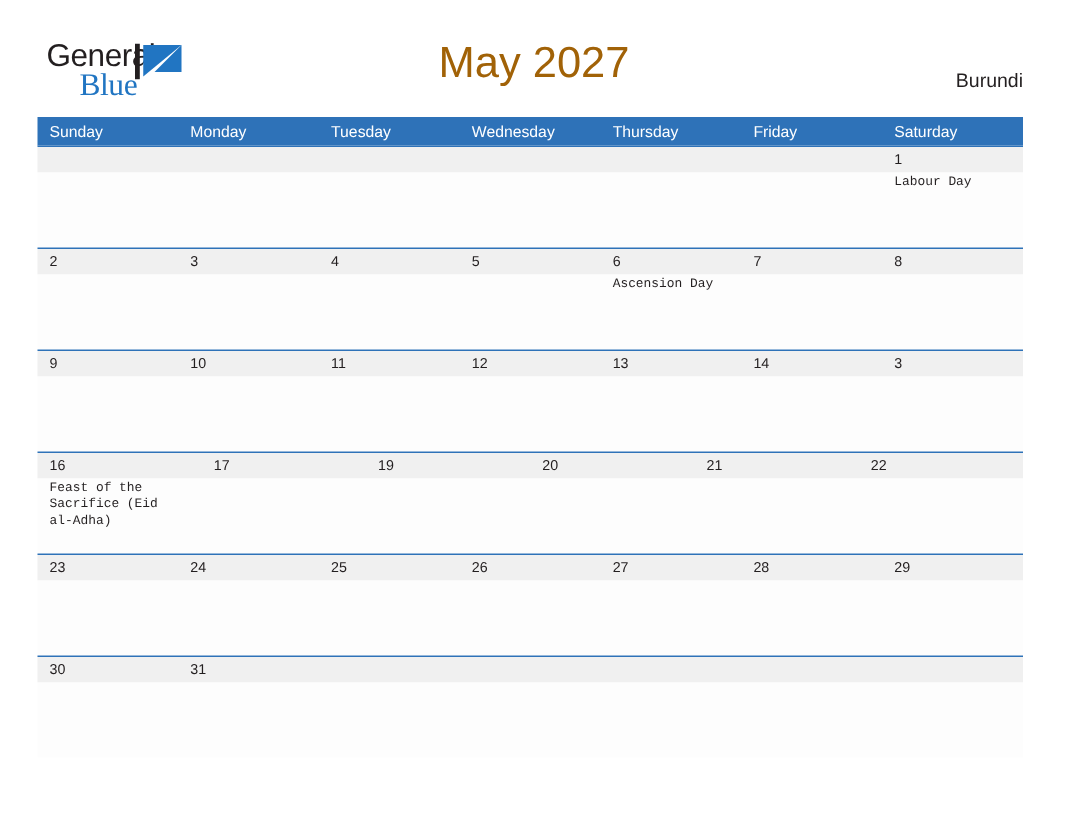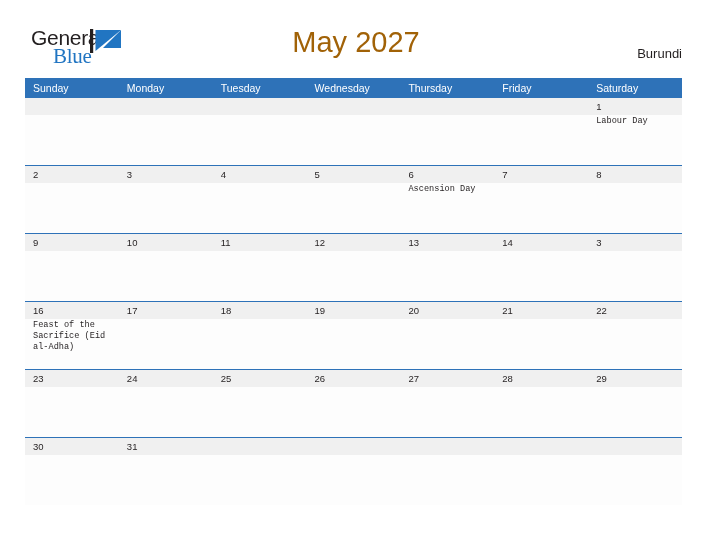--- a/index.html
+++ b/index.html
@@ -272,21 +272,20 @@
       <div class="events">
           <div class="event"></div>
         </div>
     </div>
   </div>
 
   <div class="week-row">
     <div class="week-dates">
       <div class="daynum">16</div>
       <div class="daynum">17</div>
-      <div class="daynum">18</div>
       <div class="daynum">19</div>
       <div class="daynum">20</div>
       <div class="daynum">21</div>
       <div class="daynum">22</div>
     </div>
     <div class="week-body">
       <div class="events">
           <div class="event">Feast of the Sacrifice (Eid al-Adha)</div>
         </div>
       <div class="events">

